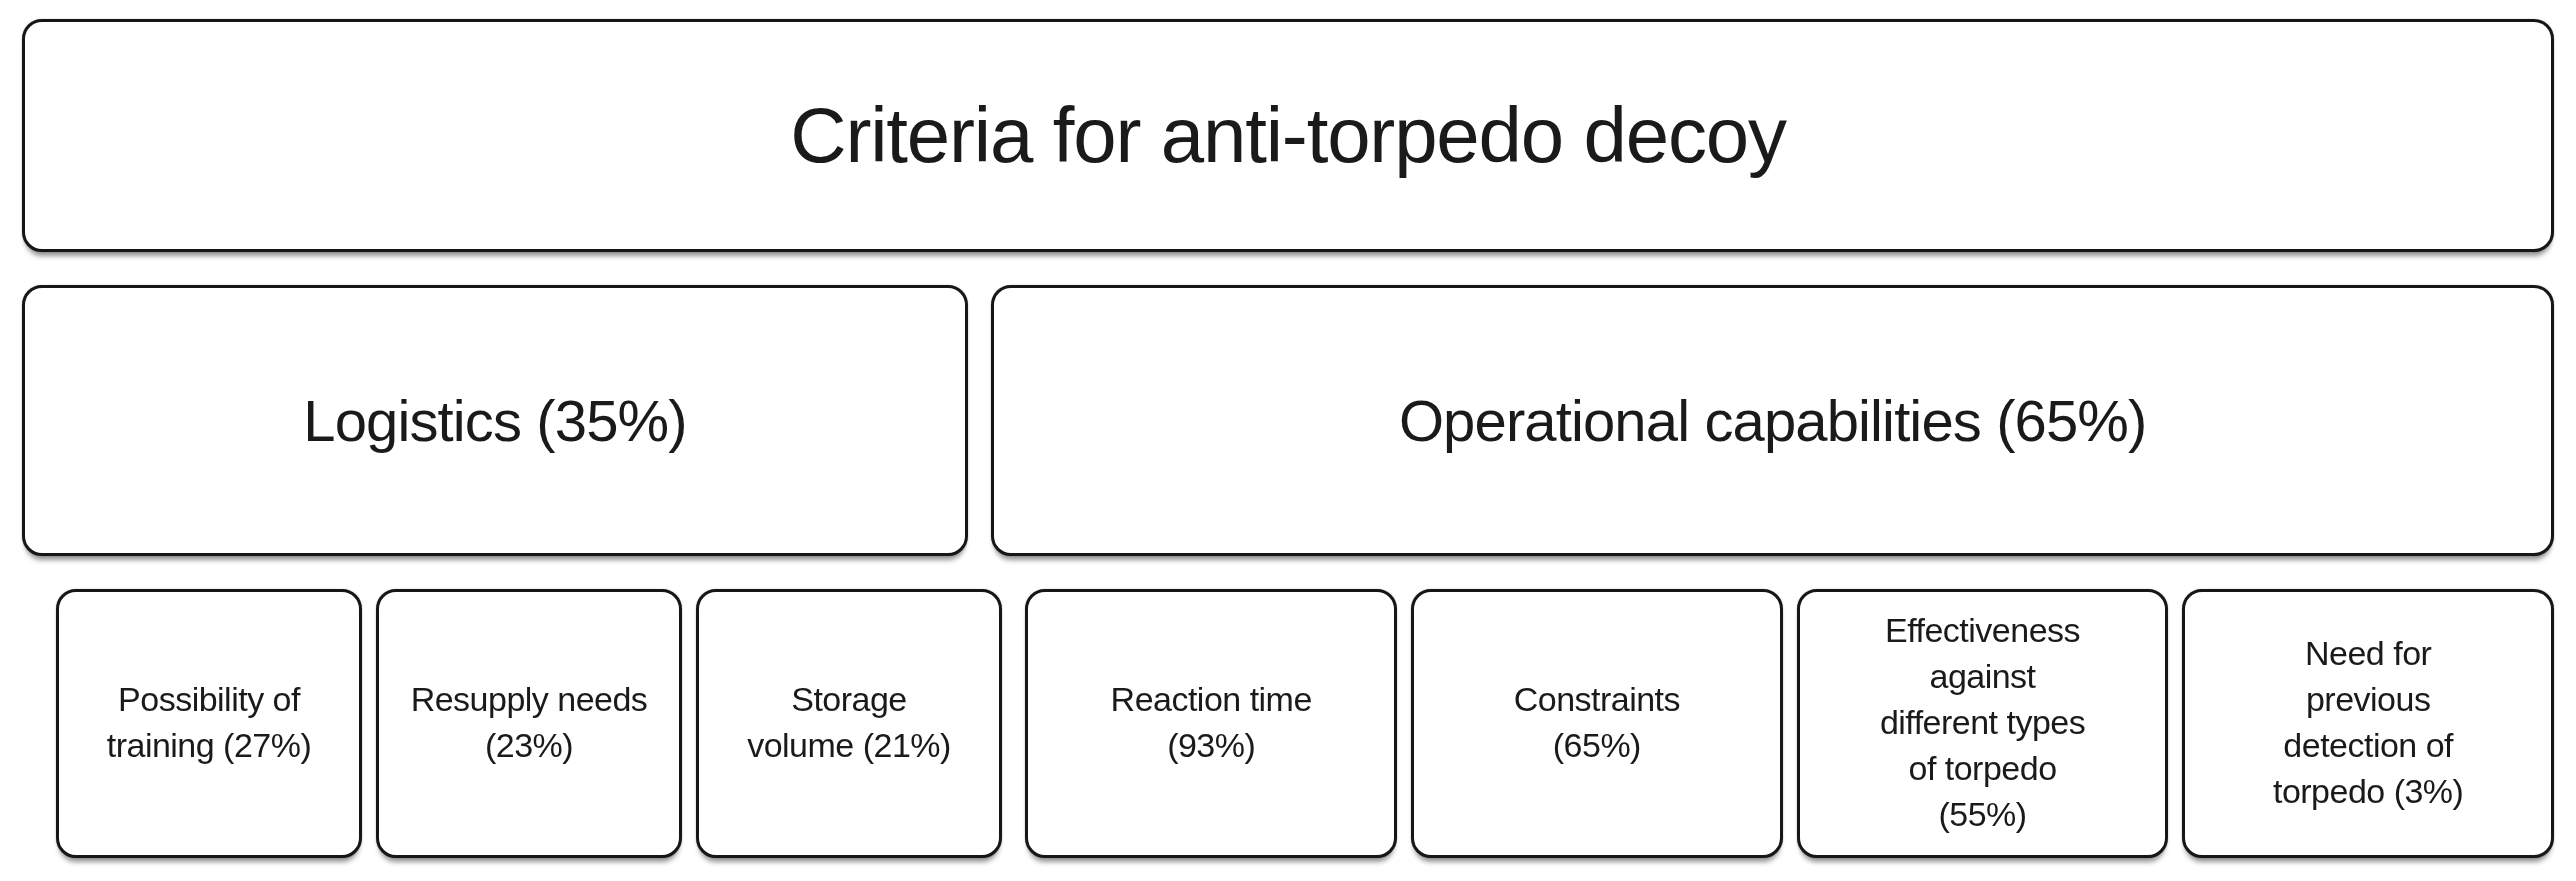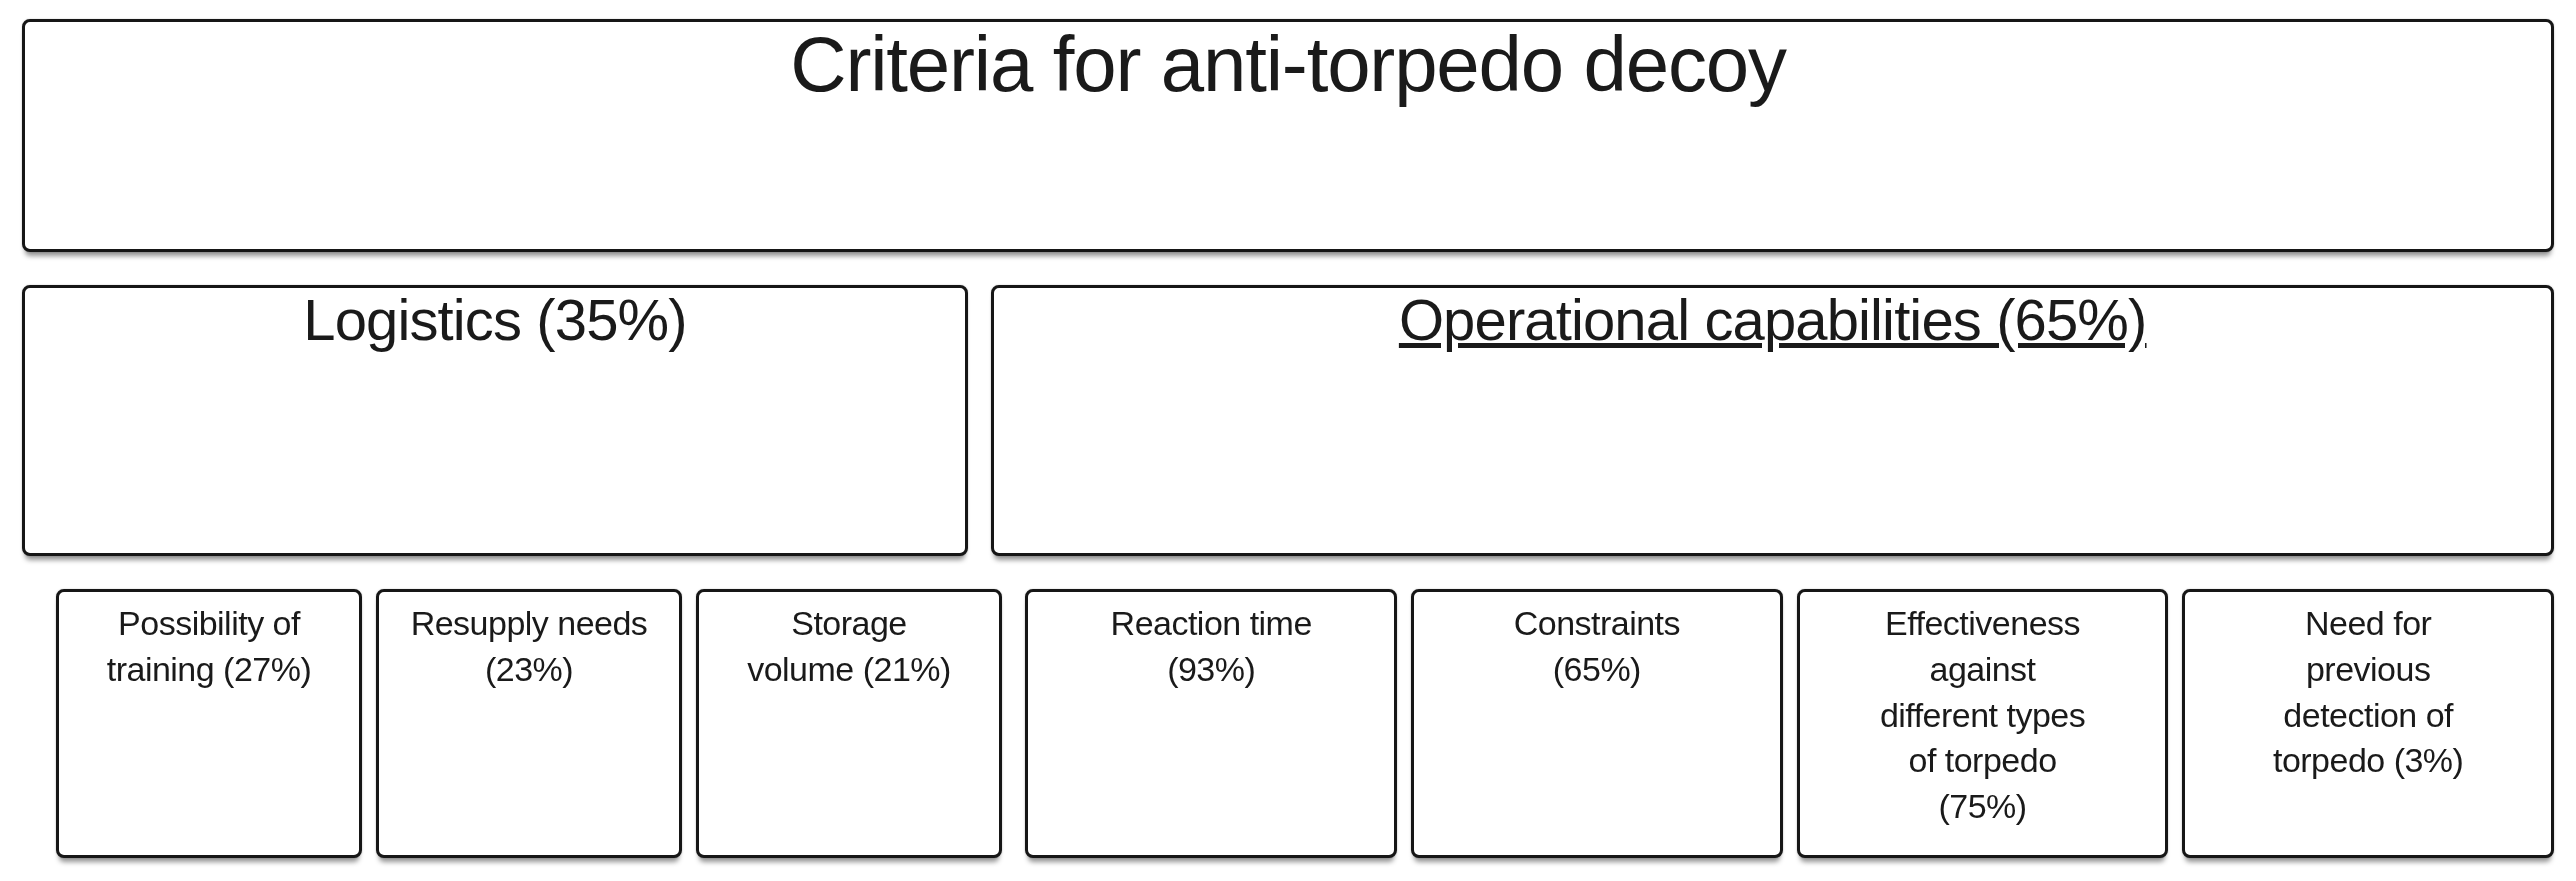--- a/index.html
+++ b/index.html
@@ -23,42 +23,43 @@
   .canvas {
     width: 2576px;
     height: 881px;
     padding: 18.7px 22px 23.4px 22px;
     display: flex;
     flex-direction: column;
   }
   .box {
     background: var(--background);
     border: 3.1px solid var(--border);
-    border-radius: 8px;
+    border-radius: 20px;
     box-shadow: 0 0 1.6px rgba(0,0,0,0.28), 0 7px 5.4px -3.1px rgba(0,0,0,0.42);
     display: flex;
+    align-items: center;
     justify-content: center;
     text-align: center;
     letter-spacing: -0.015em;
   }
   .title-box {
     height: 254px;
     margin-bottom: 33px;
     font-size: 78px;
     line-height: 1.1;
   }
   .row2 {
     display: flex;
     gap: 23.4px;
     height: 294px;
     margin-bottom: 33px;
   }
   .cat-box { font-size: 58px; line-height: 1.1; }
   .cat-logistics { width: 946px; flex: 0 0 auto; }
-  .cat-operational { flex: 1 1 auto; text-decoration: underline; }
+  .cat-operational { flex: 1 1 auto; }
   .row3 {
     display: flex;
     gap: 23.4px;
     height: 293px;
   }
   .group {
     display: flex;
     gap: 14px;
     height: 100%;
   }
@@ -115,21 +116,21 @@
       </div>
       <div class="box criterion">
         <span class="label">Constraints
 (65%)</span>
       </div>
       <div class="box criterion">
         <span class="label">Effectiveness
 against
 different types
 of torpedo
-(75%)</span>
+(55%)</span>
       </div>
       <div class="box criterion">
         <span class="label">Need for
 previous
 detection of
 torpedo (3%)</span>
       </div>
     </div>
 
   </div>

